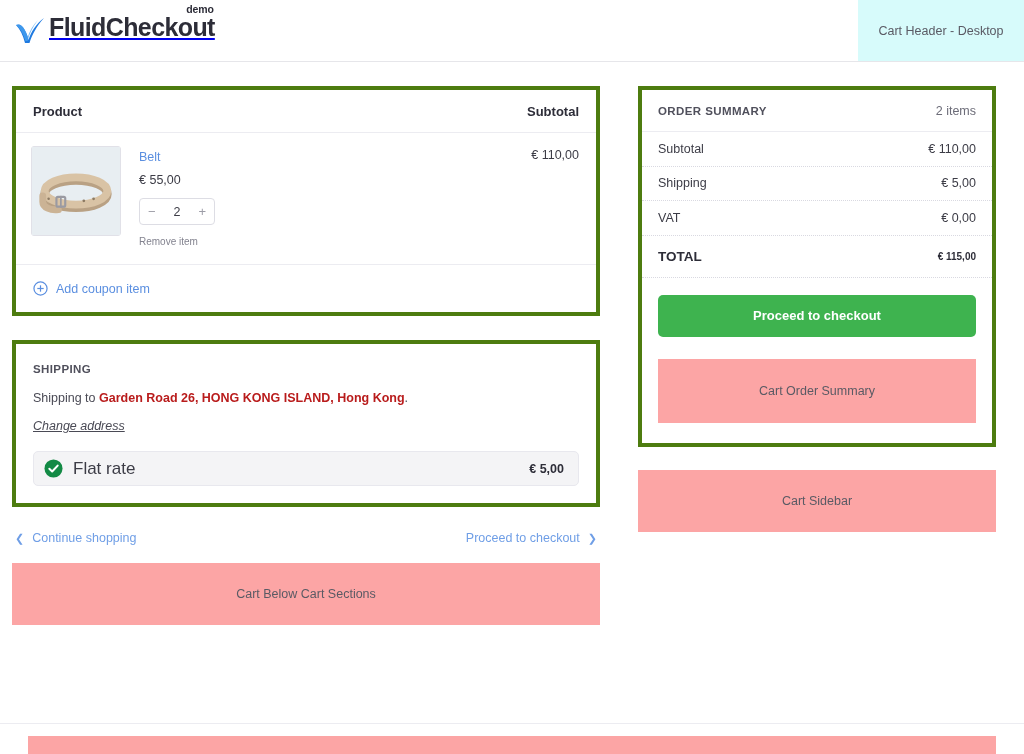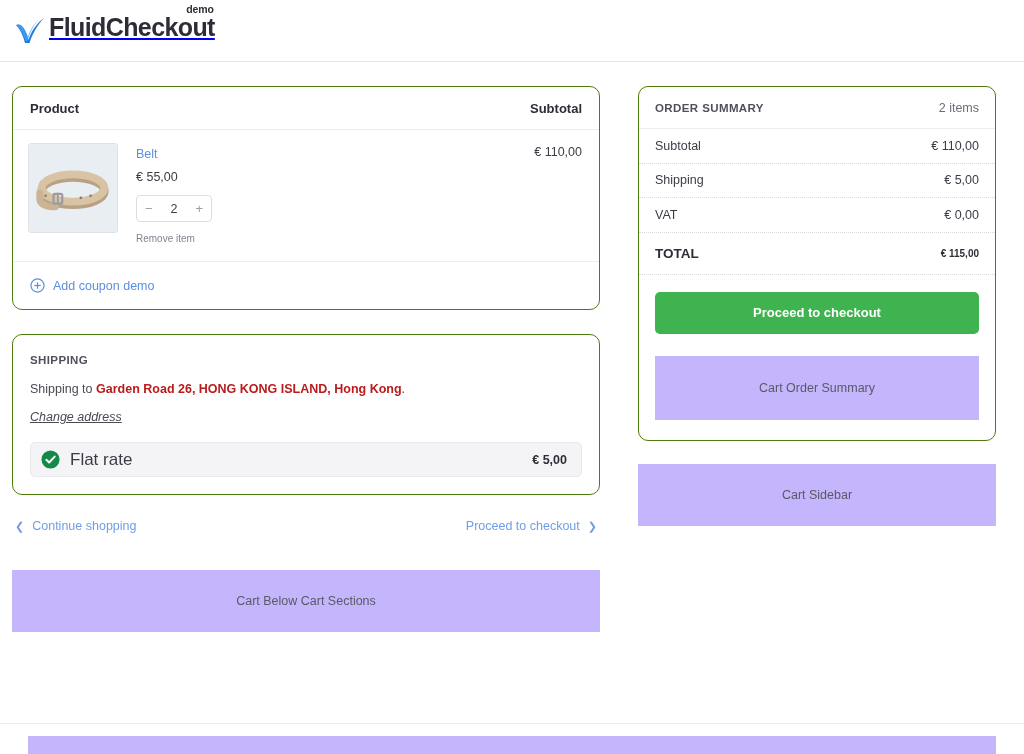--- a/index.html
+++ b/index.html
@@ -66,22 +66,22 @@
     width: 1024px;
     height: 594px;
     padding: 24px 12px 0 12px;
   }
   .columns { display: flex; align-items: flex-start; }
   .col-main { width: 588px; }
   .col-side { width: 358px; margin-left: 38px; }
 
   .card {
     background: #fff;
-    border: 1px solid #4d7c0f;
-    border-radius: 10px;
+    border: 4px solid #4d7c0f;
+    border-radius: 0;
   }
 
   
   .product-card { margin-bottom: 24px; }
   .table-head {
     display: flex;
     justify-content: space-between;
     padding: 14px 17px 13px 17px;
     border-bottom: 1px solid #ececf1;
     font-size: 13px;
@@ -218,28 +218,28 @@
     color: #6f9ee6;
     text-decoration: none;
     display: flex;
     align-items: center;
   }
   .chev { font-size: 11px; line-height: 1; }
   .chev-l { margin-right: 8px; }
   .chev-r { margin-left: 8px; }
 
   .slot {
-    background: #c4b5fd;
+    background: #fca5a5;
     display: flex;
     align-items: center;
     justify-content: center;
     font-size: 12.5px;
     color: #5a5a64;
   }
-  .below-cart-slot { margin-top: 33px; height: 62px; }
+  .below-cart-slot { margin-top: 14px; height: 62px; }
 
   
   .summary-card { overflow: hidden; }
   .summary-head {
     display: flex;
     justify-content: space-between;
     align-items: center;
     padding: 14px 16px 13px 16px;
     border-bottom: 1px solid #ececf1;
   }
@@ -306,20 +306,23 @@
       <svg viewBox="0 0 34 34" xmlns="http://www.w3.org/2000/svg">
         <path d="M2 11 C5 9.5 8 11 10.5 15.5 C13 20 14 23 14.5 26 C17 18 22 10 30 4 C22 13 18 21 15.5 29 L11 29 C9 21 6 15 2 11 Z" fill="#1f7ae0"></path>
         <path d="M2 11 C5 9.5 8 11 10.5 15.5 C12 18.4 13 20.8 13.7 23 C15.5 17.2 19 11.2 24 6 C18.5 13 15.3 20.2 13.6 27 L11.4 27 C9.6 20.2 6.4 14.6 2 11 Z" fill="#4aa3f0" opacity="0.75"></path>
       </svg>
     </span>
     <span class="logo-text-wrap">
       <span class="logo-text">FluidCheckout</span>
       <span class="logo-demo">demo</span>
     </span>
   </a>
+  <div class="cart-header-slot">
+    <span>Cart Header - Desktop</span>
+  </div>
 </div>
 
 <div class="page">
   <div class="columns">
 
     <div class="col-main">
 
       <div class="card product-card">
         <div class="table-head">
           <span>Product</span>
@@ -357,21 +360,21 @@
 
         <div class="coupon-row">
           <a class="coupon-link" href="#">
             <span class="plus-circle">
               <svg viewBox="0 0 16 16" xmlns="http://www.w3.org/2000/svg">
                 <circle cx="8" cy="8" r="7" fill="none" stroke="#5b8fe0" stroke-width="1.3"></circle>
                 <line x1="8" y1="4.6" x2="8" y2="11.4" stroke="#5b8fe0" stroke-width="1.3"></line>
                 <line x1="4.6" y1="8" x2="11.4" y2="8" stroke="#5b8fe0" stroke-width="1.3"></line>
               </svg>
             </span>
-            <span>Add coupon demo</span>
+            <span>Add coupon item</span>
           </a>
         </div>
       </div>
 
       <div class="card shipping-card">
         <span class="shipping-title">SHIPPING</span>
         <div class="shipping-to">
           <span>Shipping to </span><b>Garden Road 26, HONG KONG ISLAND, Hong Kong</b><span>.</span>
         </div>
         <a class="change-address" href="#">Change address</a>

